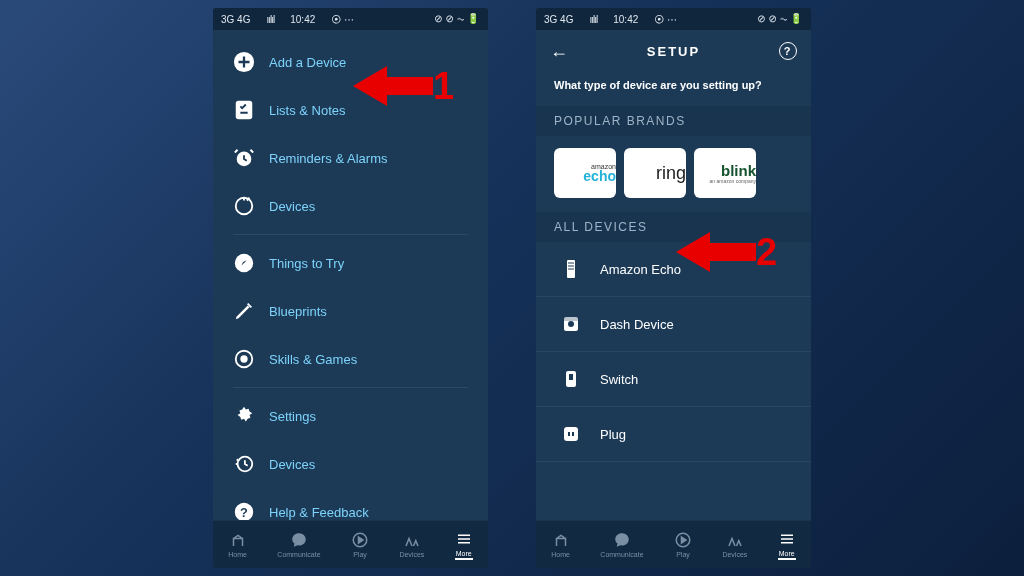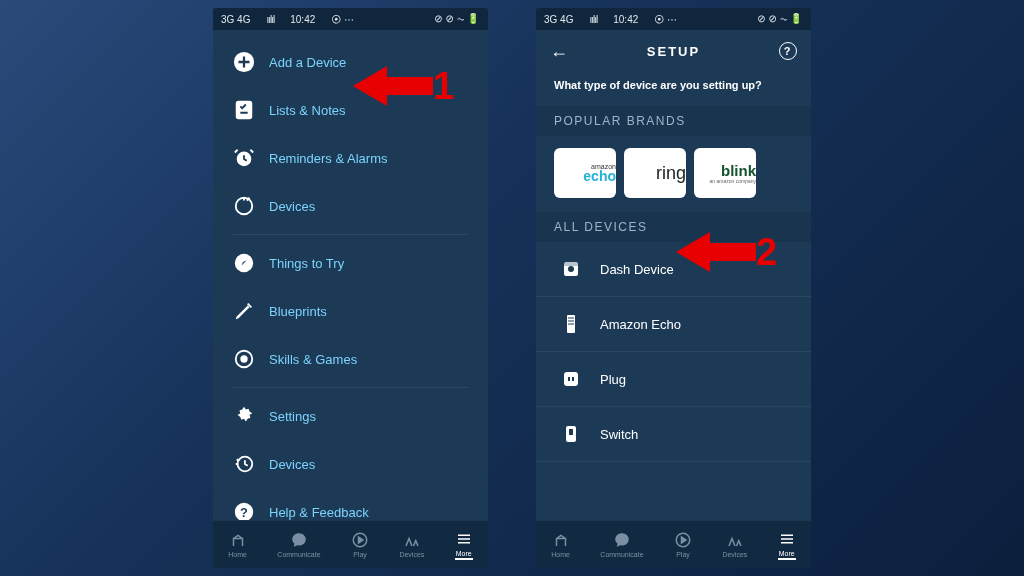--- a/index.html
+++ b/index.html
@@ -303,57 +303,57 @@
         <span class="top">blink</span>
         <span class="bot">an amazon company</span>
       </div>
     </div>
 
     <div class="section-label">ALL DEVICES</div>
 
     <div class="dev-item">
       <span class="dev-icon">
           <svg viewBox="0 0 24 24" fill="#fff">
-            <rect x="5" y="5" width="14" height="14" rx="2"></rect>
-            <circle cx="12" cy="12" r="3" fill="#1c3a56"></circle>
-            <rect x="5" y="5" width="14" height="4" fill="#1c3a56" opacity="0.3"></rect>
-          </svg>
-        </span>
-      <span>Dash Device</span>
-    </div>
-    <div class="dev-item">
-      <span class="dev-icon">
-          <svg viewBox="0 0 24 24" fill="#fff">
             <rect x="8" y="3" width="8" height="18" rx="1"></rect>
             <line x1="9" y1="6" x2="15" y2="6" stroke="#1c3a56"></line>
             <line x1="9" y1="9" x2="15" y2="9" stroke="#1c3a56"></line>
             <line x1="9" y1="12" x2="15" y2="12" stroke="#1c3a56"></line>
           </svg>
         </span>
       <span>Amazon Echo</span>
+    </div>
+    <div class="dev-item">
+      <span class="dev-icon">
+          <svg viewBox="0 0 24 24" fill="#fff">
+            <rect x="5" y="5" width="14" height="14" rx="2"></rect>
+            <circle cx="12" cy="12" r="3" fill="#1c3a56"></circle>
+            <rect x="5" y="5" width="14" height="4" fill="#1c3a56" opacity="0.3"></rect>
+          </svg>
+        </span>
+      <span>Dash Device</span>
+    </div>
+    <div class="dev-item">
+      <span class="dev-icon">
+          <svg viewBox="0 0 24 24" fill="#fff">
+            <rect x="7" y="4" width="10" height="16" rx="2"></rect>
+            <rect x="10" y="7" width="4" height="6" fill="#1c3a56"></rect>
+          </svg>
+        </span>
+      <span>Switch</span>
     </div>
     <div class="dev-item">
       <span class="dev-icon">
           <svg viewBox="0 0 24 24" fill="#fff">
             <rect x="5" y="5" width="14" height="14" rx="3"></rect>
             <rect x="9" y="10" width="2" height="4" fill="#1c3a56"></rect>
             <rect x="13" y="10" width="2" height="4" fill="#1c3a56"></rect>
           </svg>
         </span>
       <span>Plug</span>
     </div>
-    <div class="dev-item">
-      <span class="dev-icon">
-          <svg viewBox="0 0 24 24" fill="#fff">
-            <rect x="7" y="4" width="10" height="16" rx="2"></rect>
-            <rect x="10" y="7" width="4" height="6" fill="#1c3a56"></rect>
-          </svg>
-        </span>
-      <span>Switch</span>
-    </div>
   </div>
 
   <div class="tabbar">
     <div class="tab">
         <span class="ticon">
           <svg viewBox="0 0 24 24" fill="none" stroke="currentColor" stroke-width="2">
             <path d="M6 20V10h12v10M6 10l6-4 6 4"></path>
           </svg>
         </span>
         <span>Home</span>

